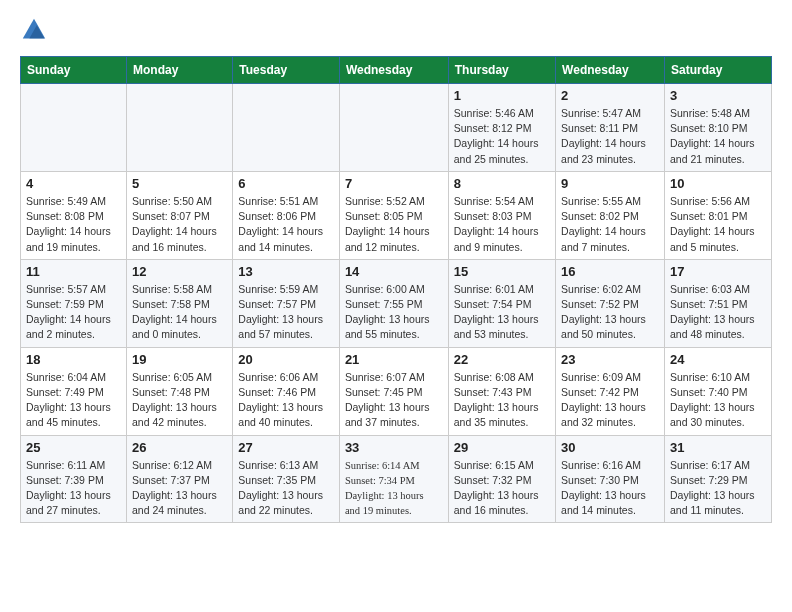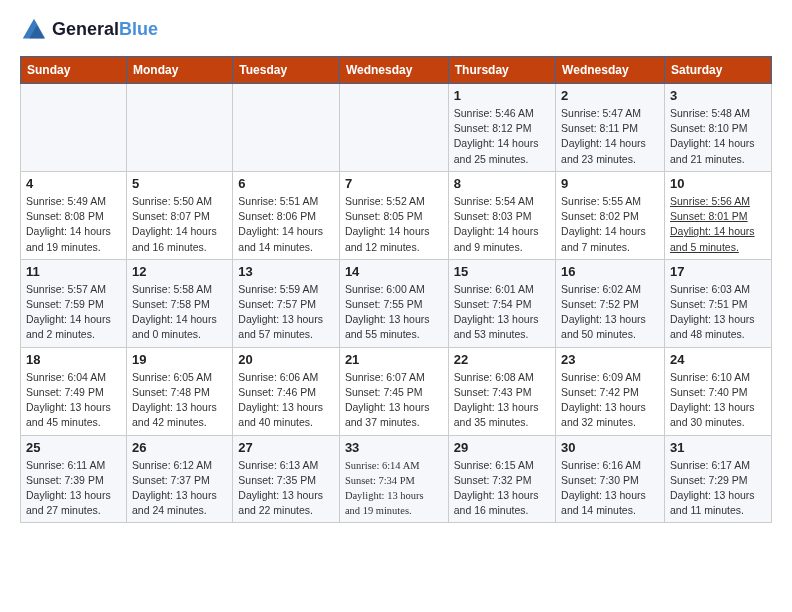--- a/index.html
+++ b/index.html
@@ -45,21 +45,21 @@
     .location {
       font-size: 15px;
       color: #444;
     }
     table {
       width: 100%;
       border-collapse: collapse;
       font-size: 11px;
     }
     thead th {
-      background-color: #c2410c;
+      background-color: #15803d;
       color: #fff;
       padding: 6px 6px;
       text-align: left;
       font-size: 12px;
       font-weight: bold;
       border: 1px solid #2d6aa0;
     }
     tbody td {
       border: 1px solid #ccc;
       vertical-align: top;
@@ -92,23 +92,20 @@
   </style>
 </head>
 <body>
 
 <div class="header">
   <div class="logo">
     <svg class="logo-icon" viewBox="0 0 30 30">
       <polygon points="15,3 27,24 3,24" fill="#3a7abf"></polygon>
       <polygon points="18,10 26,24 10,24" fill="#1a4a80" opacity="0.5"></polygon>
     </svg>
-    <div class="logo-text">
-        <div>General<span style="color:#4a90d9">Blue</span></div>
-      </div>
   </div>
   <div class="title-block">
     <div class="month-title"></div>
     <div class="location"></div>
   </div>
 </div>
 
 <table>
   <thead>
     <tr>
@@ -187,21 +184,21 @@
         </td>
         <td>
           <span class="day-num">9</span>
           <div class="day-info" style="white-space: pre-line;">Sunrise: 5:55 AM
 Sunset: 8:02 PM
 Daylight: 14 hours
 and 7 minutes.</div>
         </td>
         <td>
           <span class="day-num">10</span>
-          <div class="day-info" style="white-space: pre-line; text-decoration: underline;">Sunrise: 5:56 AM
+          <div class="day-info" style="white-space: pre-line;">Sunrise: 5:56 AM
 Sunset: 8:01 PM
 Daylight: 14 hours
 and 5 minutes.</div>
         </td>
       </tr>
       <tr>
         <td>
           <span class="day-num">11</span>
           <div class="day-info" style="white-space: pre-line;">Sunrise: 5:57 AM
 Sunset: 7:59 PM

